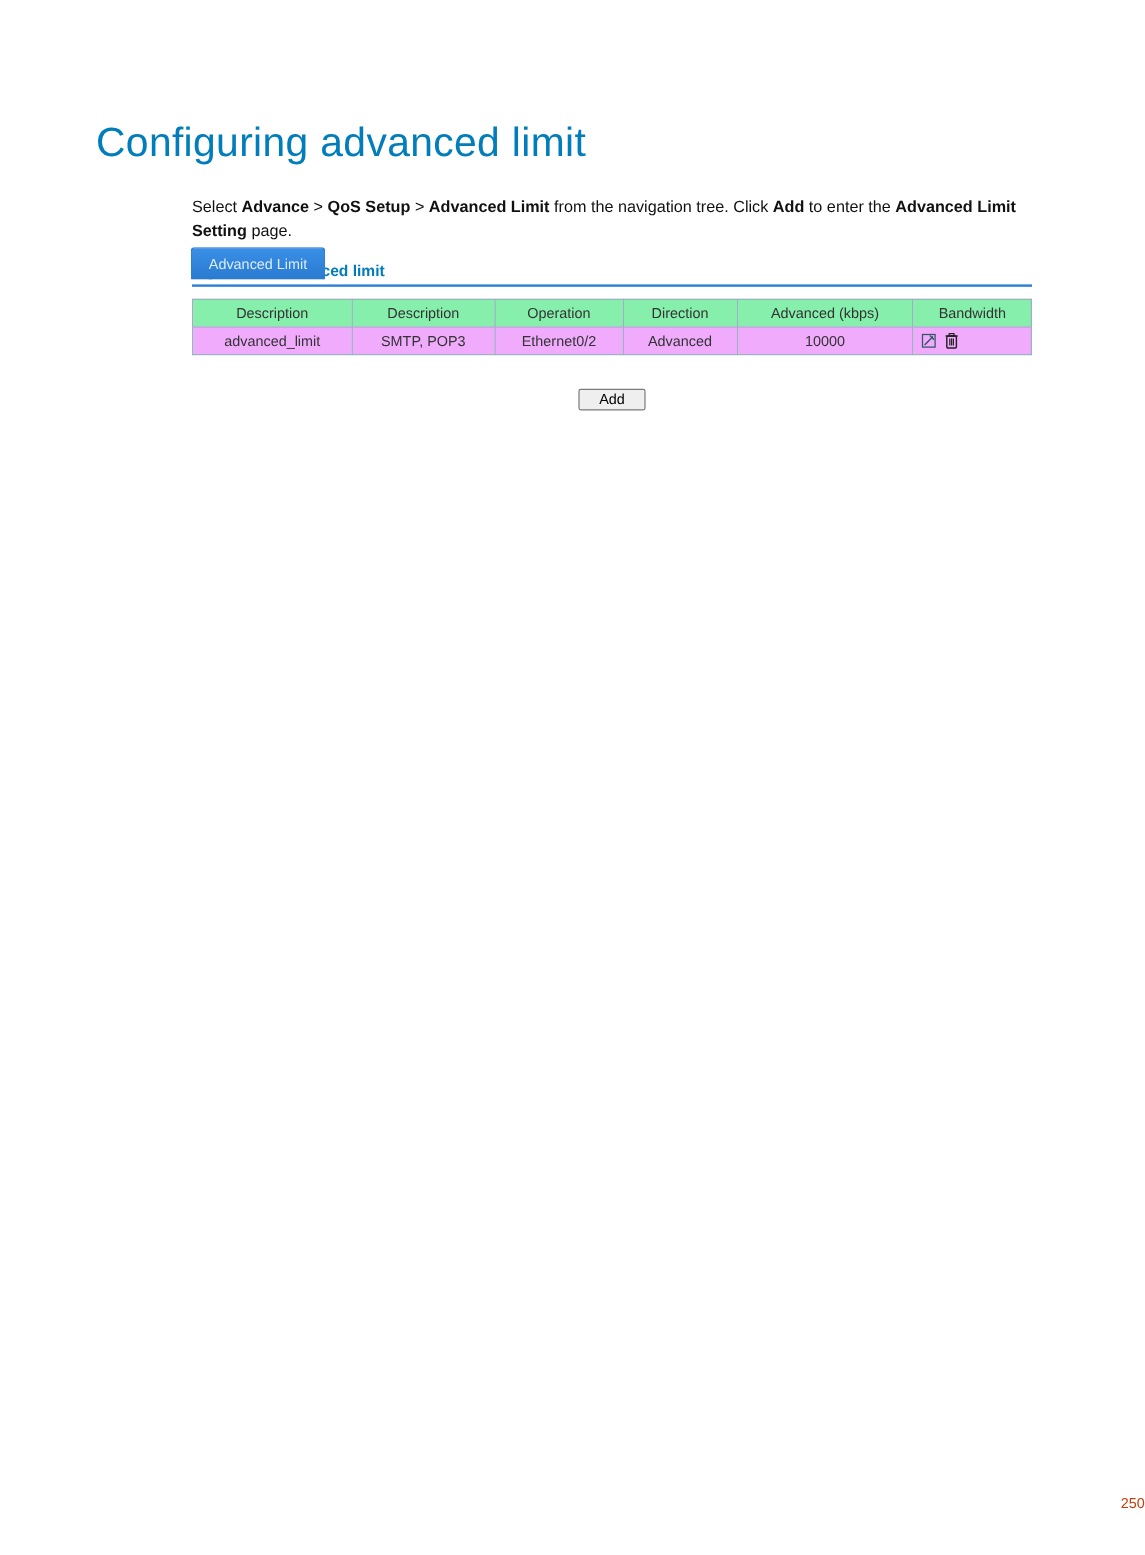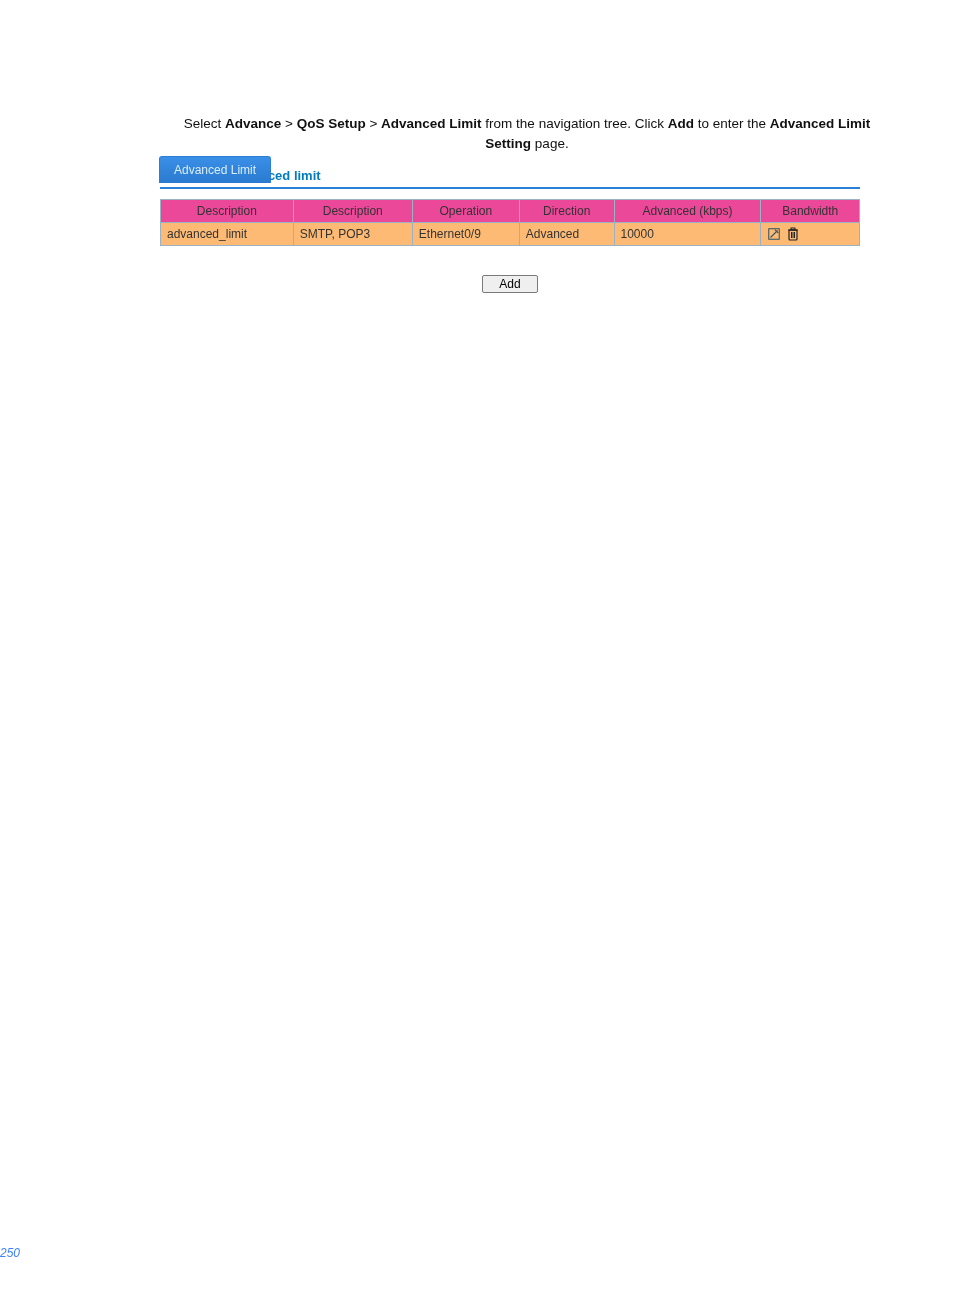--- a/index.html
+++ b/index.html
@@ -18,25 +18,24 @@
   }
   h1.page-title {
     font-family: Arial, Helvetica, sans-serif;
     font-weight: 400;
     font-size: 34px;
     color: #007dba;
     margin: 0 0 24px 0;
     letter-spacing: 0.3px;
   }
   .body-text {
-    margin-left: 100px;
+    margin-left: 80px;
     font-size: 13.5px;
     line-height: 1.5;
     color: #111;
-    text-align: center;
   }
   .bold { font-weight: bold; }
   .fig-caption {
     margin: 14px 0 4px 80px;
     color: #007dba;
     font-weight: bold;
     font-size: 13px;
   }
   .panel {
     margin-left: 80px;
@@ -65,34 +64,34 @@
   .table-wrap {
     margin-left: 80px;
     width: 700px;
   }
   table.data {
     width: 100%;
     border-collapse: collapse;
     font-size: 12px;
   }
   table.data th {
-    background: #ec4899;
+    background: #86efac;
     border: 1px solid #9bb1c4;
     padding: 4px 6px;
     font-weight: normal;
     color: #333;
     text-align: center;
     line-height: 1.2;
   }
   table.data td {
     border: 1px solid #9bb1c4;
     padding: 4px 6px;
-    background: #fdba74;
+    background: #f0abfc;
     color: #333;
-    text-align: left;
+    text-align: center;
   }
   .op-icons {
     display: flex;
     align-items: center;
     gap: 6px;
   }
   .op-icons svg { display:block; }
   .add-btn-row {
     margin-left: 80px;
     width: 700px;
@@ -105,31 +104,31 @@
     background: #efefef;
     border: 1px solid #7a7a7a;
     border-radius: 2px;
     color: #000;
   }
   .page-number {
     position: absolute;
     bottom: 36px;
     left: 0;
     width: 100%;
-    text-align: left;
+    text-align: right;
     font-size: 12px;
-    color: #3b82f6;
-    font-style: italic;
+    color: #c2410c;
   }
 </style>
 </head>
 <body>
 
 <div class="page">
 
+  <h1 class="page-title">Configuring advanced limit</h1>
 
   <p class="body-text">
     <span>Select </span>
     <span class="bold">Advance</span>
     <span> &gt; </span>
     <span class="bold">QoS Setup</span>
     <span> &gt; </span>
     <span class="bold">Advanced Limit</span>
     <span> from the navigation tree. Click </span>
     <span class="bold">Add</span>
@@ -154,21 +153,21 @@
           <th>Operation</th>
           <th>Direction</th>
           <th>Advanced (kbps)</th>
           <th>Bandwidth</th>
         </tr>
       </thead>
       <tbody>
         <tr>
           <td>advanced_limit</td>
           <td>SMTP, POP3</td>
-          <td>Ethernet0/9</td>
+          <td>Ethernet0/2</td>
           <td>Advanced</td>
           <td>10000</td>
           <td>
             <div class="op-icons">
               <span>
                 <svg width="14" height="14" viewBox="0 0 16 16">
                   <rect x="2" y="2" width="12" height="12" fill="none" stroke="#356" stroke-width="1.2"></rect>
                   <path d="M4 12 L12 4" stroke="#356" stroke-width="1.3"></path>
                   <path d="M9 3 L13 7" stroke="#356" stroke-width="1.3"></path>
                 </svg>

